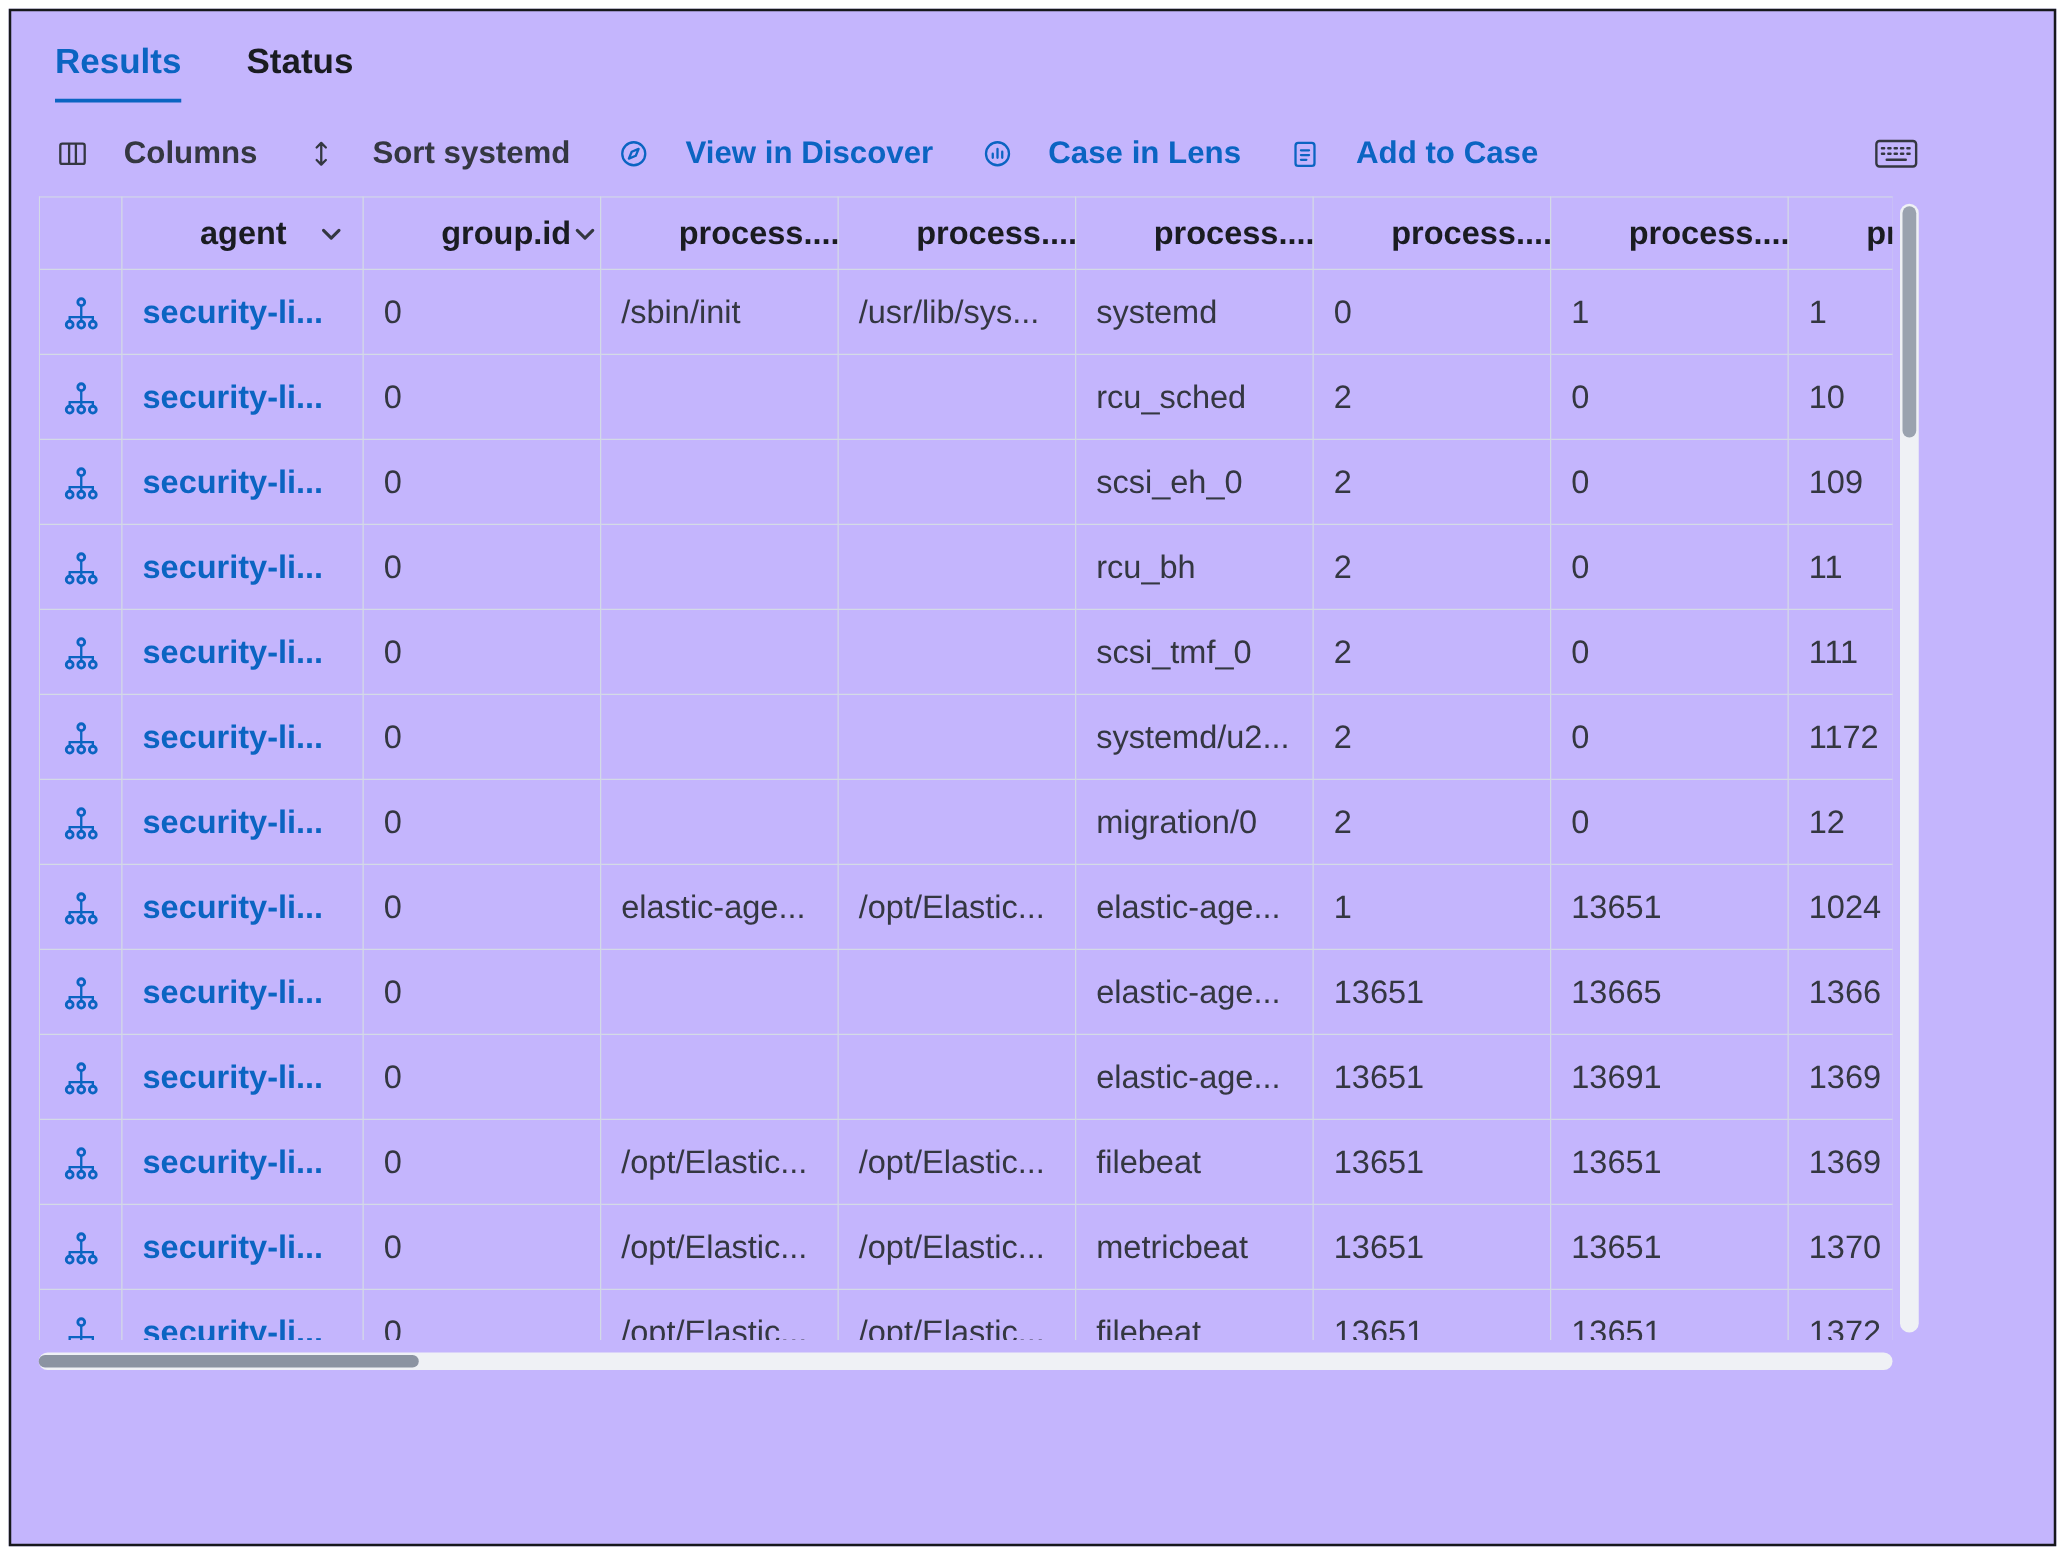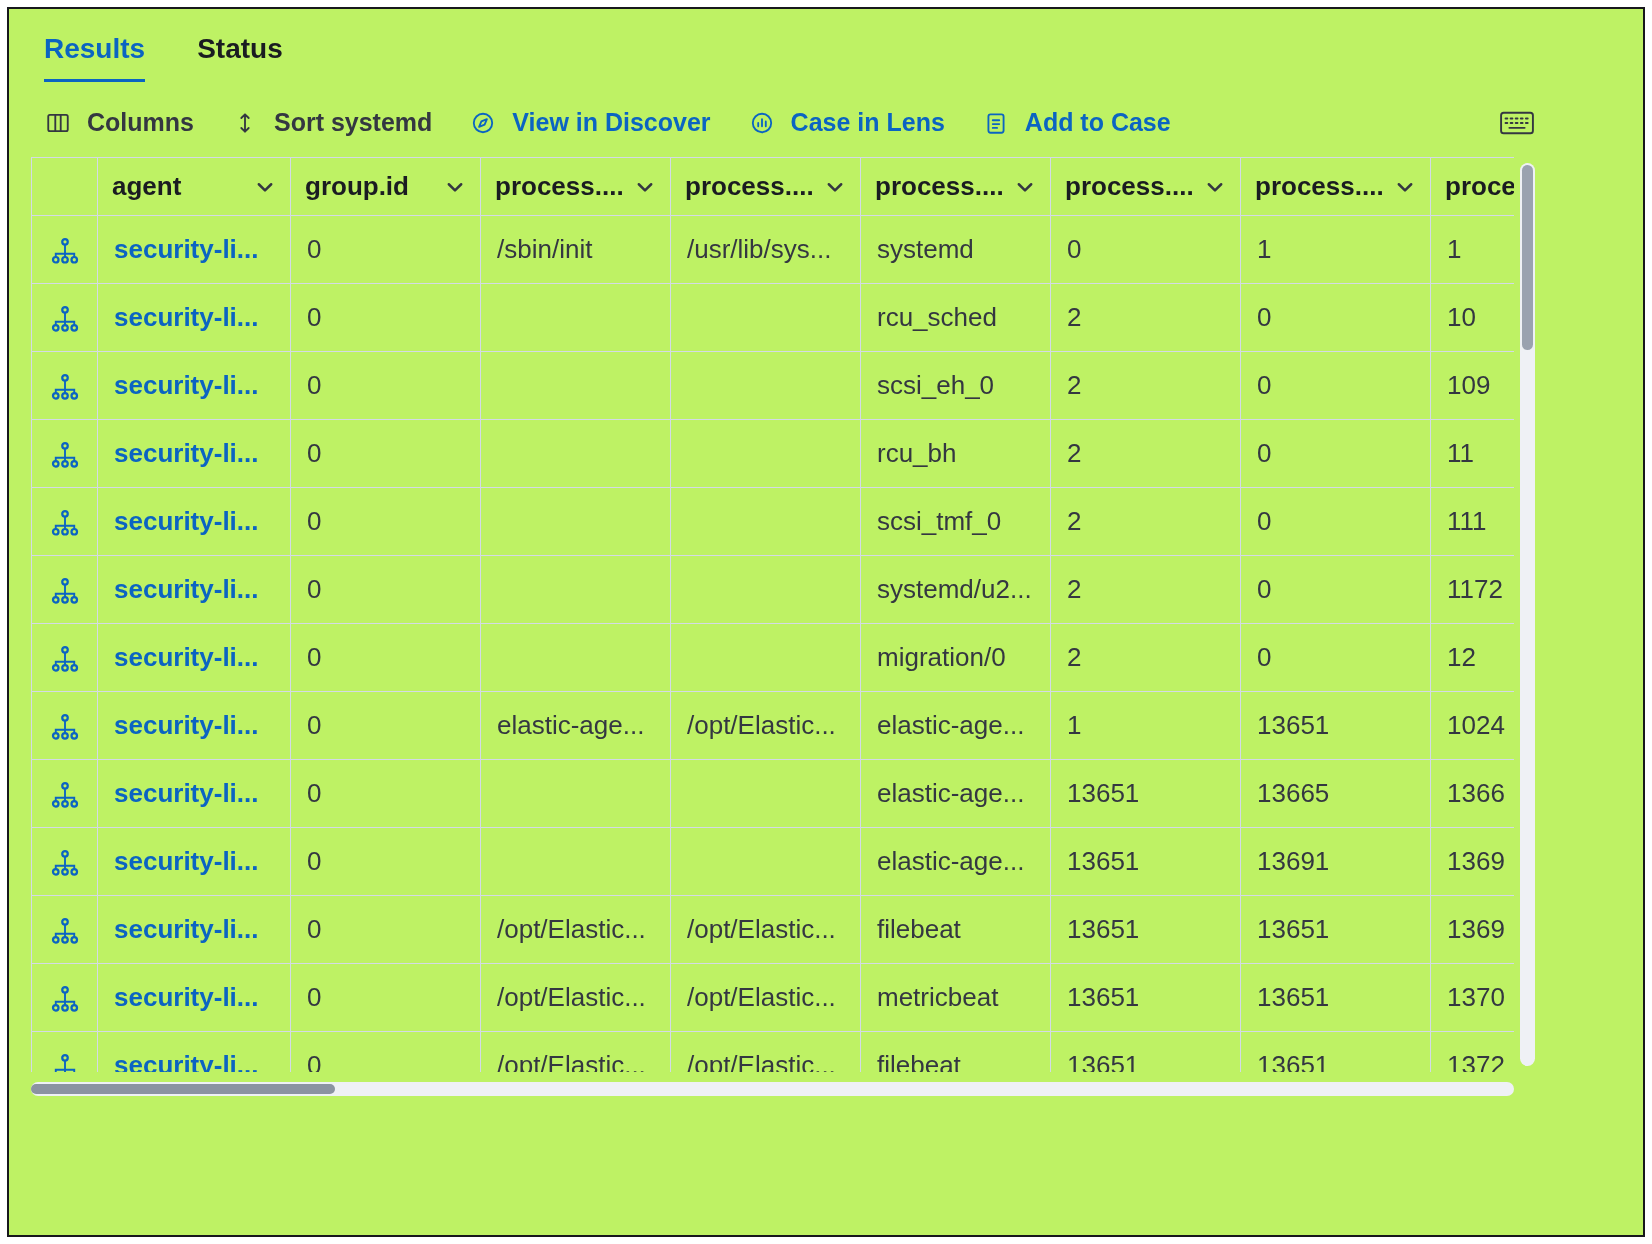--- a/index.html
+++ b/index.html
@@ -1,43 +1,43 @@
 <!DOCTYPE html>
 <html><head>
 <meta charset="utf-8">
 <style>
   * { margin:0; padding:0; box-sizing:border-box; }
   html,body { width:1652px; height:1244px; background:#fff;
     font-family:"Liberation Sans","DejaVu Sans",sans-serif; color:#343741; }
-  .frame { position:absolute; inset:7px; border:2px solid #17181c; background:#bef264; overflow:hidden; }
+  .frame { position:absolute; inset:7px; border:2px solid #17181c; background:#c4b5fd; overflow:hidden; }
   .content { position:relative; padding:24px 0 0 22px; }
 
   
   .tabs { display:flex; gap:52px; padding-left:13px; margin-bottom:16px; }
   .tab { font-size:28px; font-weight:700; color:#1a1c21; padding-bottom:14px; cursor:pointer; }
   .tab.active { color:#0b64c2; border-bottom:3px solid #0b64c2; }
 
   
   .panel { width:1506px; }
   .toolbar { display:flex; align-items:center; gap:38px; padding:10px 2px 20px 14px; }
-  .tb-item { display:flex; align-items:center; gap:16px; font-size:25px; font-weight:600;
+  .tb-item { display:flex; align-items:center; gap:28px; font-size:25px; font-weight:600;
     color:#343741; cursor:pointer; white-space:nowrap; background:none; border:none; }
   .tb-item.link { color:#0b64c2; }
   .tb-spacer { flex:1; }
   .ic { width:26px; height:26px; flex:0 0 auto; }
   .kbd-btn { background:none; border:none; cursor:pointer; color:#343741; display:flex; align-items:center; }
   .kbd-btn .ic { width:36px; height:28px; }
 
   
   .grid-viewport { position:relative; width:1506px; }
   .grid-clip { width:1483px; height:915px; overflow:hidden; }
   table { border-collapse:collapse; table-layout:fixed; width:1483px; }
   th,td { border:1px solid #d3dae6; white-space:nowrap; overflow:hidden; }
   th { height:58px; padding:0 14px; font-size:26px; font-weight:700; color:#1a1c21; text-align:left; }
-  .th-in { display:flex; align-items:center; }
+  .th-in { display:flex; align-items:center;margin-left:48px; }
   .chev { width:22px; height:22px; margin-left:auto; color:#343741; flex:0 0 auto; cursor:pointer; }
   td { height:68px; padding:0 16px; font-size:26px; color:#343741; }
   .td-icon { text-align:center; padding:0; cursor:pointer; }
   .ric { width:30px; height:30px; color:#0b64c2; vertical-align:middle; }
   .lnk { color:#0b64c2; font-weight:600; text-decoration:none; cursor:pointer; }
 
   
   .vscroll { position:absolute; top:6px; right:2px; width:15px; height:903px; background:#eff1f5; border-radius:8px; }
   .vthumb { position:absolute; top:2px; left:2px; width:11px; height:185px; background:#9aa2af; border-radius:6px; cursor:pointer; }
   .hscroll { position:relative; margin-top:10px; width:1483px; height:14px; background:#eff1f5; border-radius:7px; }

